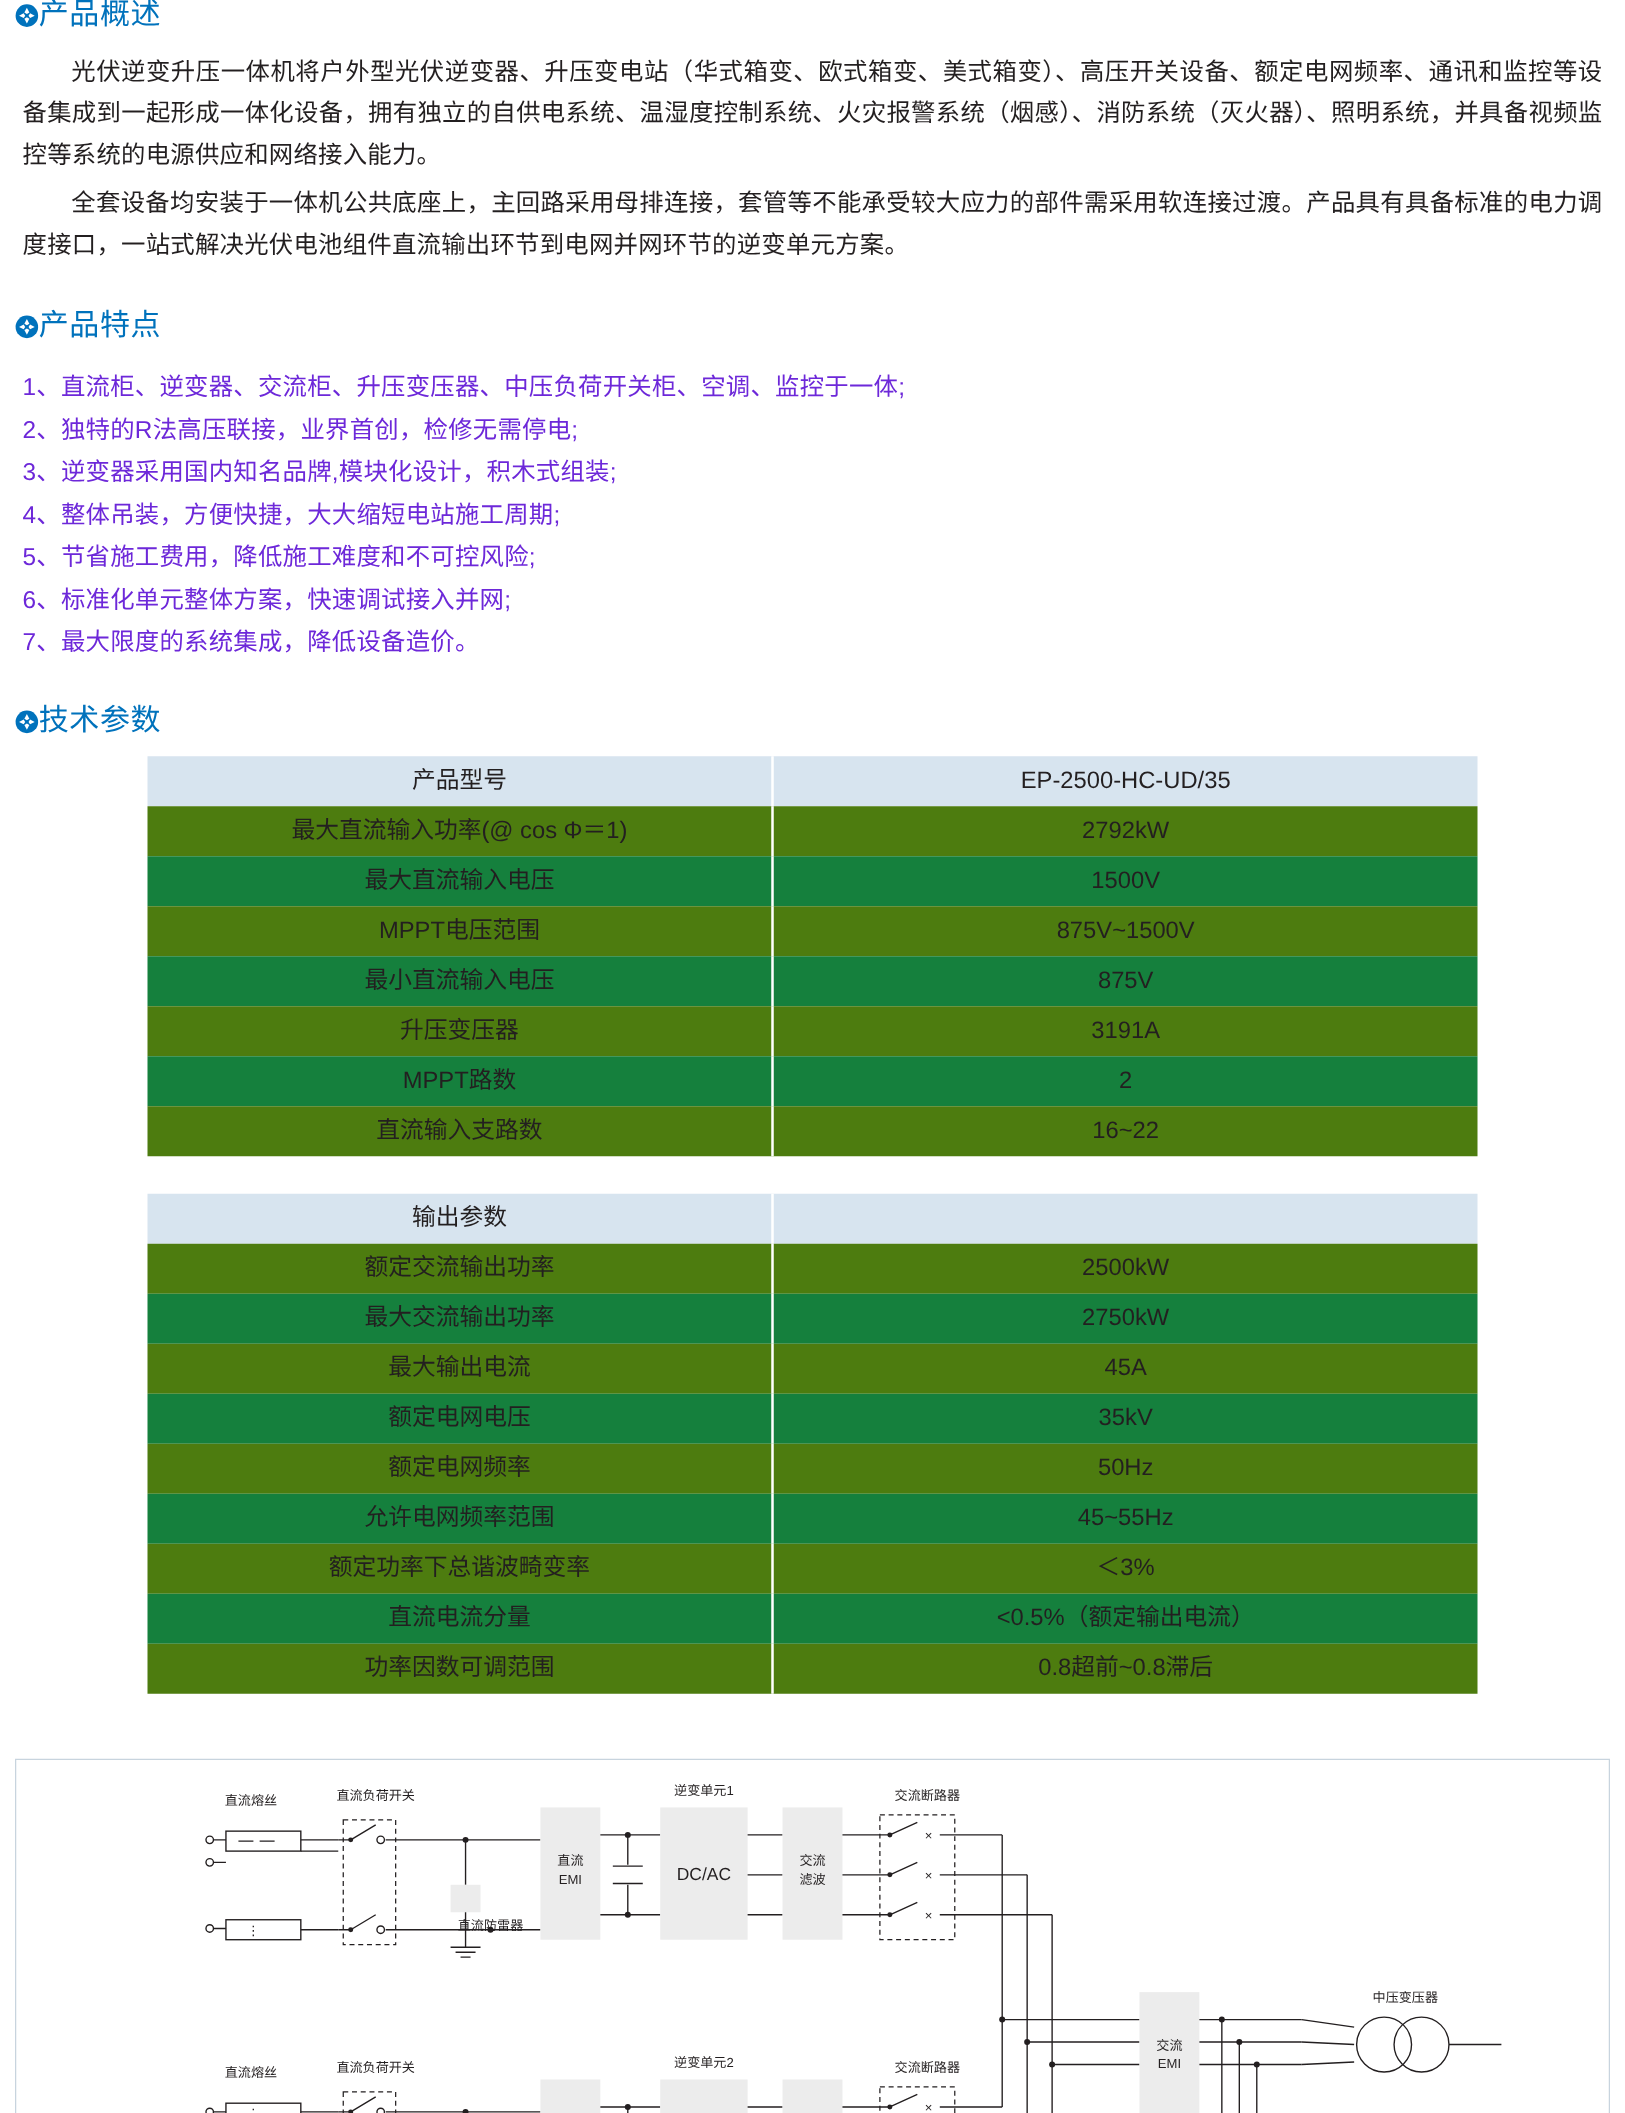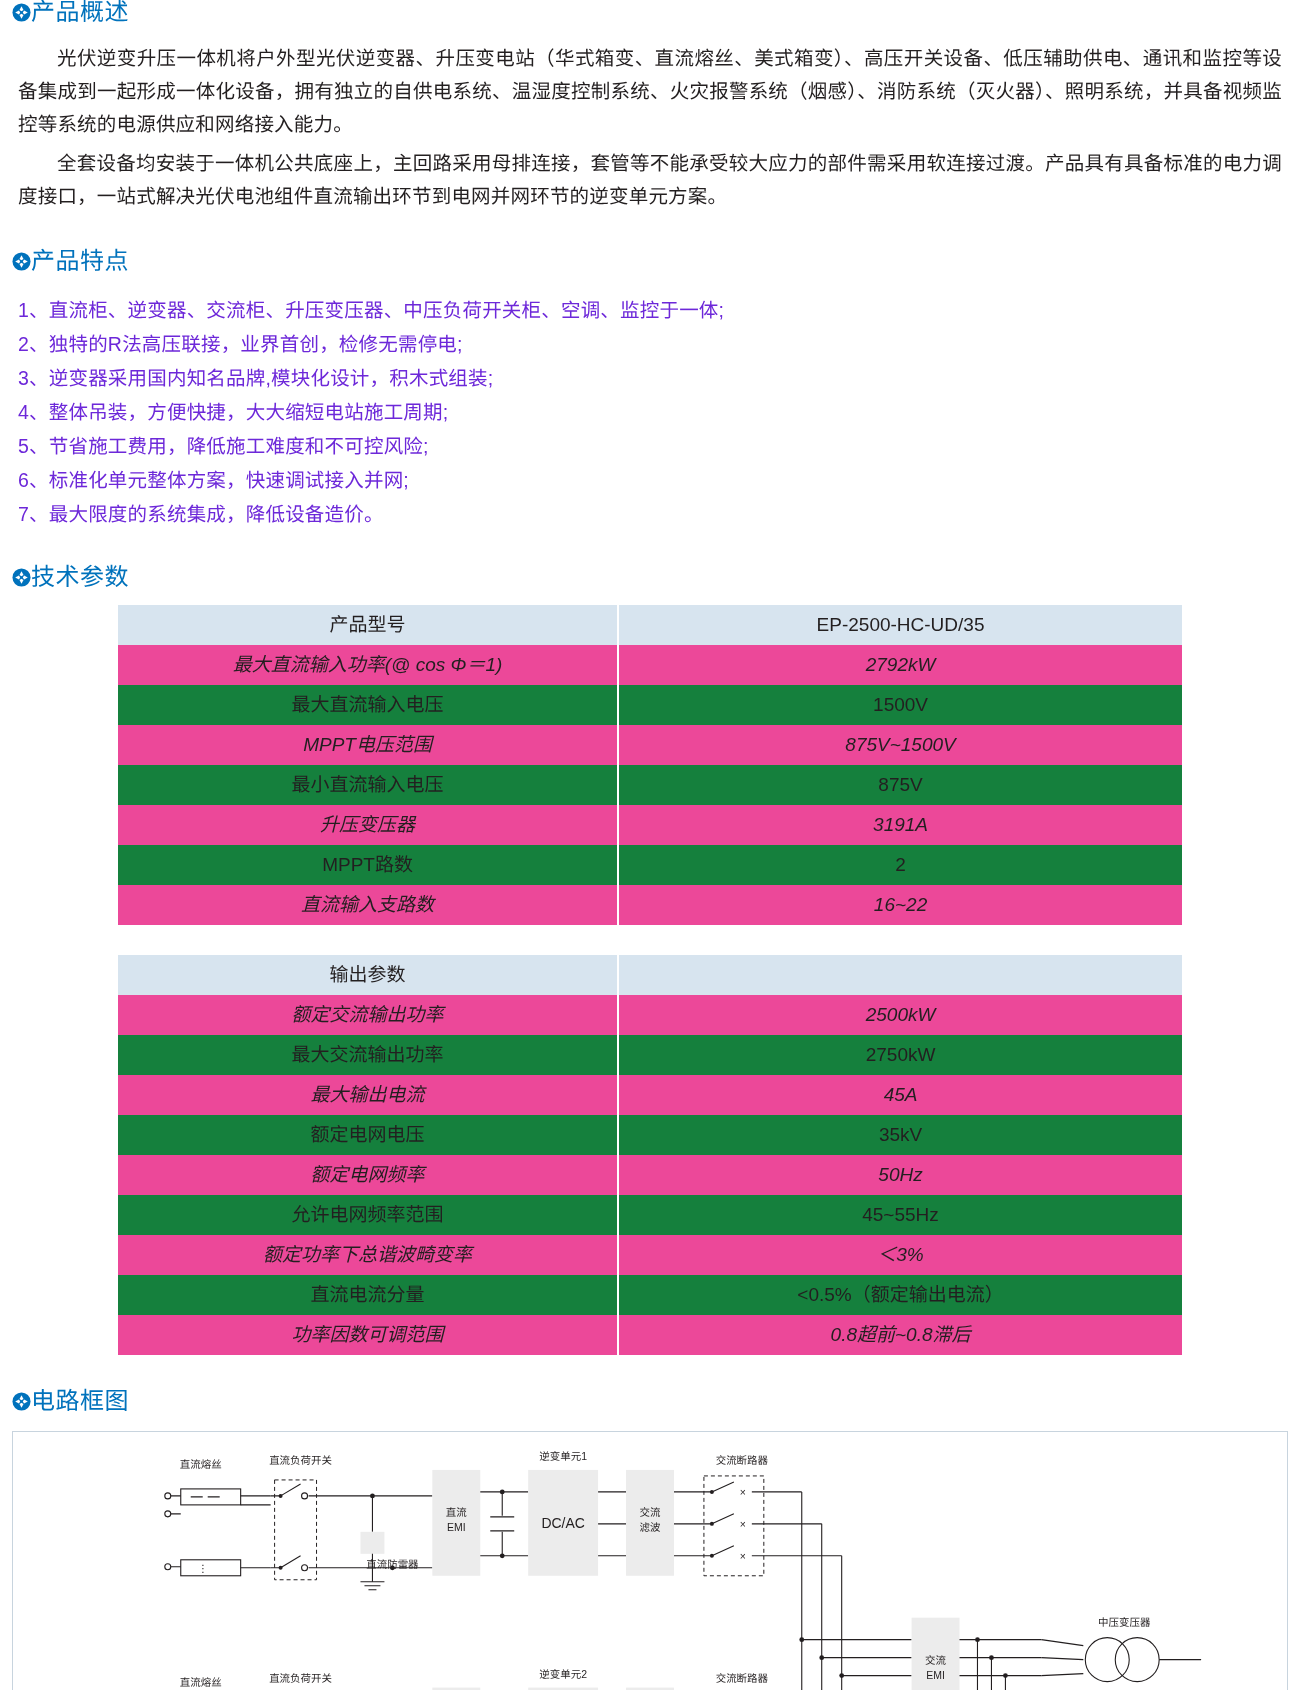--- a/index.html
+++ b/index.html
@@ -83,21 +83,21 @@
     padding: 5px 4px;
     line-height: 30px;
     border: none;
   }
   .spec-table col.c1 { width: 47%; }
   .spec-table col.c2 { width: 53%; }
   .row-head td {
     background: #d7e4ef;
     font-size: 19px;
   }
-  .row-even td { background: #ec4899; font-style: italic; }
+  .row-even td { background: #4d7c0f; }
   .row-odd  td { background: #15803d; }
   .row-head td.first { border-right: 2px solid #ffffff; }
   .spec-table td.first { border-right: 2px solid #ffffff; }
   .table-gap { height: 14px; }
 
   
   .diagram-wrap {
     width: 1276px;
     margin: 18px auto 0 auto;
     border: 1px solid #c8d4de;
@@ -122,21 +122,21 @@
           <path d="M16.6 10 L12.7 12.1 L11.4 10 L12.7 7.9 Z"></path>
           <path d="M10 16.6 L7.9 12.7 L10 11.4 L12.1 12.7 Z"></path>
           <path d="M3.4 10 L7.3 7.9 L8.6 10 L7.3 12.1 Z"></path>
         </g>
       </svg>
     </span>
     <span class="title">产品概述</span>
   </div>
 
   <div class="para-block">
-    <p class="para">光伏逆变升压一体机将户外型光伏逆变器、升压变电站（华式箱变、直流熔丝、美式箱变）、高压开关设备、低压辅助供电、通讯和监控等设备集成到一起形成一体化设备，拥有独立的自供电系统、温湿度控制系统、火灾报警系统（烟感）、消防系统（灭火器）、照明系统，并具备视频监控等系统的电源供应和网络接入能力。</p>
+    <p class="para">光伏逆变升压一体机将户外型光伏逆变器、升压变电站（华式箱变、欧式箱变、美式箱变）、高压开关设备、额定电网频率、通讯和监控等设备集成到一起形成一体化设备，拥有独立的自供电系统、温湿度控制系统、火灾报警系统（烟感）、消防系统（灭火器）、照明系统，并具备视频监控等系统的电源供应和网络接入能力。</p>
     <p class="para">全套设备均安装于一体机公共底座上，主回路采用母排连接，套管等不能承受较大应力的部件需采用软连接过渡。产品具有具备标准的电力调度接口，一站式解决光伏电池组件直流输出环节到电网并网环节的逆变单元方案。</p>
   </div>
 
   <div class="sec-spacer-md"></div>
 
   <div class="section-head">
     <span class="star">
       <svg viewBox="0 0 20 20" width="19" height="19" aria-hidden="true">
         <circle cx="10" cy="10" r="9.5" fill="#0072bc"></circle>
         <g fill="#ffffff">
@@ -264,34 +264,20 @@
       </tr>
       <tr class="row-even">
         <td class="first">功率因数可调范围</td>
         <td>0.8超前~0.8滞后</td>
       </tr>
     </tbody>
   </table>
 
   <div class="sec-spacer-lg"></div>
 
-  <div class="section-head">
-    <span class="star">
-      <svg viewBox="0 0 20 20" width="19" height="19" aria-hidden="true">
-        <circle cx="10" cy="10" r="9.5" fill="#0072bc"></circle>
-        <g fill="#ffffff">
-          <path d="M10 3.4 L12.1 7.3 L10 8.6 L7.9 7.3 Z"></path>
-          <path d="M16.6 10 L12.7 12.1 L11.4 10 L12.7 7.9 Z"></path>
-          <path d="M10 16.6 L7.9 12.7 L10 11.4 L12.1 12.7 Z"></path>
-          <path d="M3.4 10 L7.3 7.9 L8.6 10 L7.3 12.1 Z"></path>
-        </g>
-      </svg>
-    </span>
-    <span class="title">电路框图</span>
-  </div>
 
   <div class="diagram-wrap">
     <svg viewBox="0 0 1276 370" width="1276" height="370" xmlns="http://www.w3.org/2000/svg">
       <style>
         .wire { stroke:#231f20; stroke-width:1.1; fill:none; }
         .blk  { fill:#ececec; stroke:none; }
         .dash { fill:none; stroke:#231f20; stroke-width:1; stroke-dasharray:4 3; }
         .lbl  { font-family:"Liberation Sans","DejaVu Sans",sans-serif; font-size:10.5px; fill:#231f20; }
         .lblc { font-family:"Liberation Sans","DejaVu Sans",sans-serif; font-size:10.5px; fill:#231f20; text-anchor:middle; }
         .big  { font-family:"Liberation Sans","DejaVu Sans",sans-serif; font-size:14px; fill:#231f20; text-anchor:middle; }

